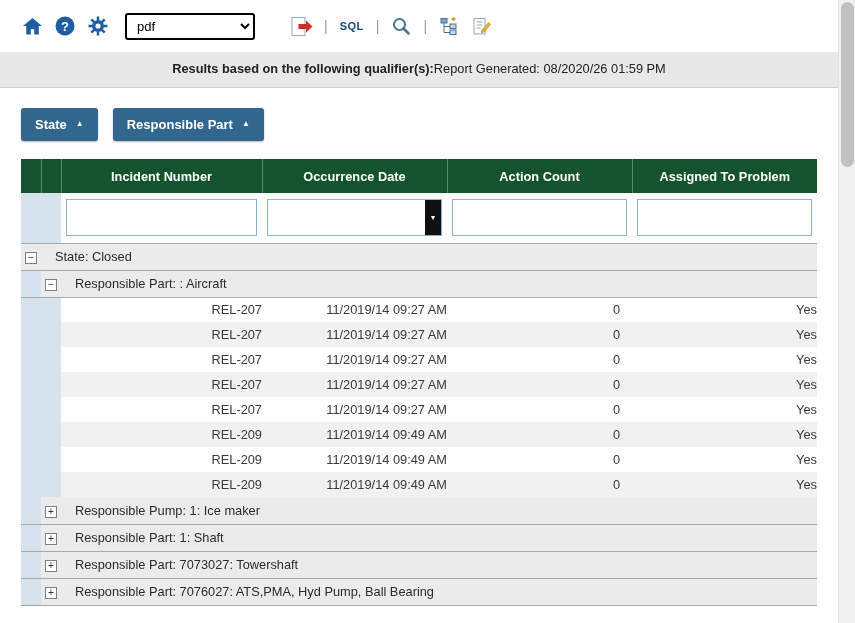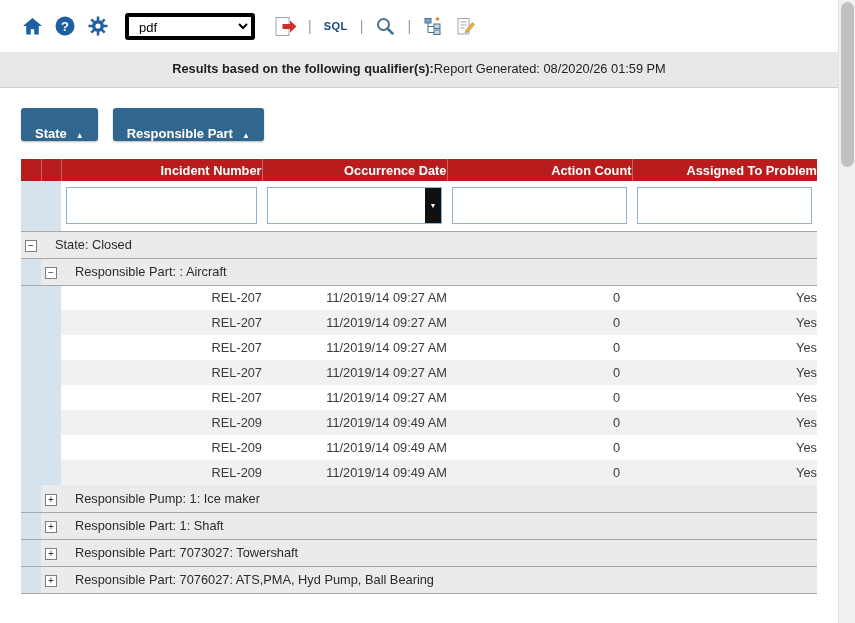--- a/index.html
+++ b/index.html
@@ -7,46 +7,46 @@
                font-family: "Liberation Sans", sans-serif; }
   .page { position: relative; width: 855px; height: 623px; background: #fff; }
   .viewport { width: 838px; }
 
   
   .toolbar { height: 52px; background: #fff; display: flex; align-items: center;
              padding-left: 20px; gap: 9px; }
   .tb-icon { display: inline-flex; align-items: center; justify-content: center;
              width: 24px; height: 24px; cursor: pointer; }
   .tb-sep { color: #9a9a9a; font-size: 14px; margin: 0 1px; }
-  .format-select { width: 130px; height: 27px; border: 4px solid #000000; border-radius: 3px;
-                   font-size: 13px; padding: 2px 6px; margin: 0 10px 0 6px; background: #fff;
+  .format-select { width: 130px; height: 27px; border: 2px solid #000000; border-radius: 3px;
+                   font-size: 13px; padding: 2px 6px; margin: 0 26px 0 6px; background: #fff;
                    font-family: "Liberation Sans", sans-serif; }
   .sql-label { font-size: 11px; font-weight: bold; color: #18497c; letter-spacing: .5px;
                cursor: pointer; padding: 0 2px; }
 
   
   .qualbar { background: #e8e8e8; border-bottom: 1px solid #cfcfcf;
              padding: 8px 20px 9px 20px; display: flex; justify-content: center; }
   .qualbar div { line-height: 18px; font-size: 12.8px; color: #222; }
   .qual-title { font-weight: bold; }
   .qual-right { text-align: right; }
 
   
   .content { padding: 20px 0 0 21px; background: #fff; }
   .group-buttons { display: flex; gap: 15px; margin-bottom: 18px; }
   .group-btn { background: #31678e; color: #fff; border: none; border-radius: 3px;
                padding: 0 14px; height: 33px; font-size: 13px; font-weight: bold;
-               font-family: "Liberation Sans", sans-serif; display: flex; align-items: flex-end;
+               font-family: "Liberation Sans", sans-serif; display: flex; align-items: center;
                gap: 9px; cursor: pointer; box-shadow: 0 1px 2px rgba(0,0,0,.28); }
   .group-btn .arrow { font-size: 8px; position: relative; top: -1px; }
 
   
   table.report { border-collapse: collapse; table-layout: fixed; width: 796px; }
-  th { background: #b91c1c; color: #fff; font-size: 12.8px; font-weight: bold;
-       height: 22px; text-align: right; border-left: 1px solid rgba(255,255,255,.3);
+  th { background: #14532d; color: #fff; font-size: 12.8px; font-weight: bold;
+       height: 34px; text-align: center; border-left: 1px solid rgba(255,255,255,.3);
        cursor: pointer; }
   th:first-child { border-left: none; }
 
   .filter-row td { height: 50px; vertical-align: middle; padding: 6px 5px;
                    border-bottom: 1px solid #a8a8a8; background: #fff; }
   .filter-row td.indent-cell { background: #d6e2ec; padding: 0; }
   .filter-box { border: 1px solid #8db2d2; height: 37px; background: #fff;
                 display: flex; align-items: stretch; }
   input.filter-input { border: none; outline: none; flex: 1; width: 100%; font-size: 13px;
                        padding: 0 8px; font-family: "Liberation Sans", sans-serif; min-width: 0; }

